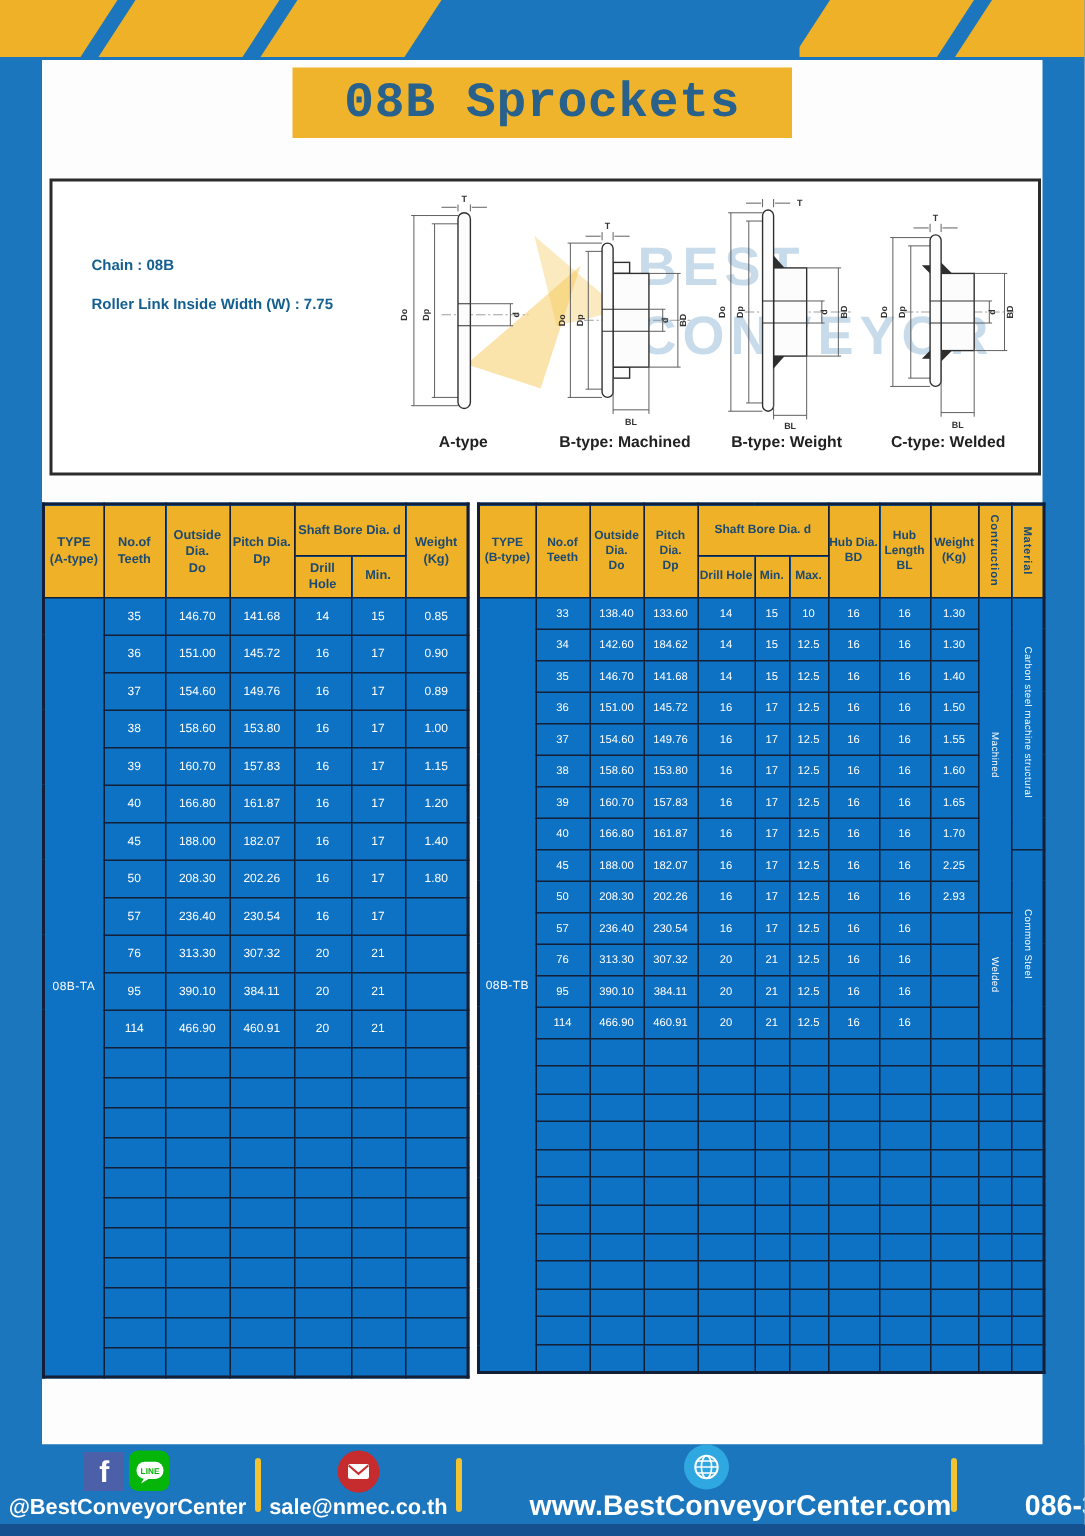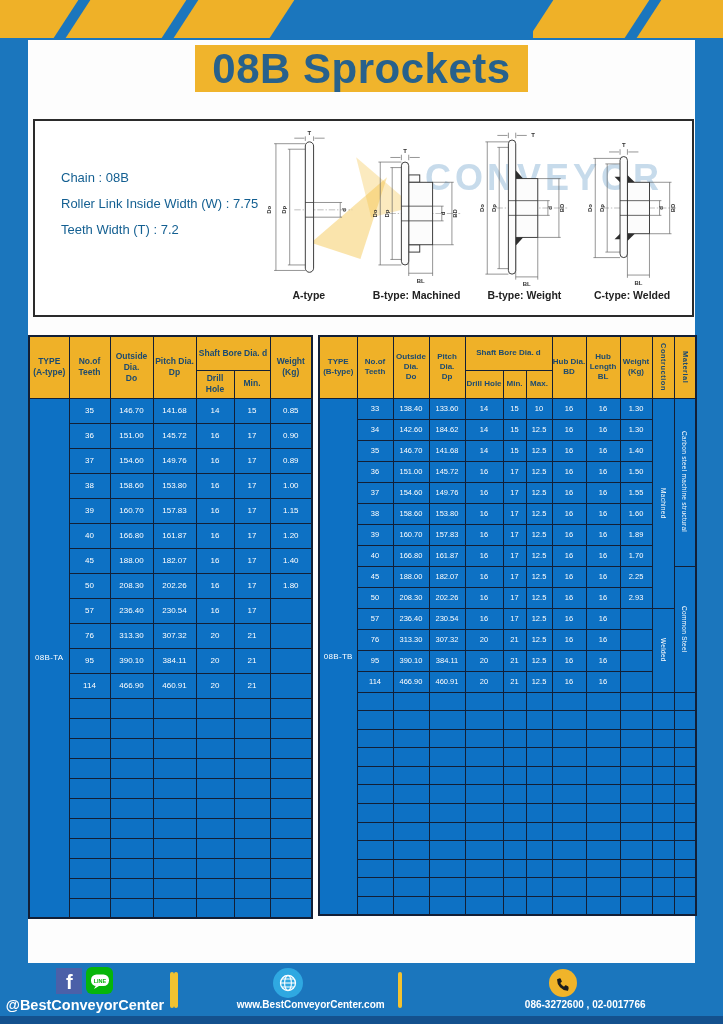--- a/index.html
+++ b/index.html
@@ -20,30 +20,30 @@
   
   .stripes{position:absolute;top:0;height:38px;overflow:hidden;}
   .stripes-left{left:0;width:360px;}
   .stripes-right{right:0;width:190px;}
   .stripe{position:absolute;top:0;height:38px;width:96px;background:var(--yellow);transform:skewX(-33deg);}
 
   
   .content{position:absolute;left:28px;top:40px;width:667px;height:923px;background:#fdfdfd;}
 
   .title-banner{position:absolute;left:167px;top:5px;width:333px;height:47px;background:var(--yellow-title);
-    display:flex;align-items:center;justify-content:center;font-size:42px;font-weight:bold;color:var(--title-blue);letter-spacing:.5px;}
+    display:flex;align-items:center;justify-content:center;font-size:33px;font-weight:bold;color:var(--title-blue);letter-spacing:.5px;font-family:Liberation Mono, monospace;}
 
   
   .diagram-panel{position:absolute;left:5px;top:79px;width:661px;height:198px;background:#fff;border:2px solid #2b2b2b;display:flex;overflow:hidden;}
   .watermark{position:absolute;left:260px;top:28px;width:390px;height:150px;z-index:0;pointer-events:none;}
   .wm-bird{position:absolute;left:28px;top:18px;width:0;height:0;border-left:52px solid transparent;border-bottom:86px solid rgba(244,196,72,.45);transform:rotate(18deg);}
   .wm-bird2{position:absolute;left:68px;top:2px;width:0;height:0;border-right:44px solid transparent;border-bottom:62px solid rgba(244,196,72,.35);transform:rotate(-14deg);}
   .wm-text{position:absolute;left:130px;top:6px;font-weight:bold;font-size:36px;line-height:46px;letter-spacing:4px;color:rgba(122,170,208,.42);}
   .specs{position:relative;z-index:1;width:218px;padding:44px 0 0 26px;flex:none;}
-  .spec-line{font-size:13px;font-weight:normal;color:var(--spec-blue);line-height:26px;white-space:nowrap;}
+  .spec-line{font-size:10px;font-weight:bold;color:var(--spec-blue);line-height:26px;white-space:nowrap;}
   .figures{position:relative;z-index:1;flex:1;display:flex;justify-content:center;padding:8px 6px 0 2px;}
   .figure{width:25%;display:flex;flex-direction:column;align-items:center;}
   .figure svg{width:92px;height:158px;}
   .fig-caption{font-size:10.5px;font-weight:bold;color:#222;margin-top:2px;white-space:nowrap;}
   .dl{stroke:#5a5a5a;stroke-width:.7;fill:none;}
   .pl{stroke:#2e2e2e;stroke-width:1;fill:#fcfcfc;}
   .bl2{stroke:#2e2e2e;stroke-width:.8;}
   .cl{stroke:#8a8a8a;stroke-width:.6;stroke-dasharray:7 2 1.5 2;fill:none;}
   .dt{font-family:"Liberation Sans",sans-serif;font-size:6.5px;font-weight:bold;fill:#333;}
   .weld{fill:#2e2e2e;}
@@ -72,21 +72,21 @@
 
   
   .footer{position:absolute;left:0;top:963px;width:723px;height:53px;background:var(--blue-frame);display:flex;align-items:center;}
   .f-cell{display:flex;flex-direction:column;align-items:center;justify-content:center;gap:2px;}
   .f-cell.c1{flex:0 0 23.5%;}
   .f-cell.c2{flex:0 0 18%;}
   .f-cell.c3{flex:0 0 30.5%;}
   .f-cell.c4{flex:1;}
   .f-icons{display:flex;gap:4px;align-items:center;height:28px;}
   .f-label{color:#fff;font-weight:bold;font-size:14.5px;white-space:nowrap;}
-  .f-label.big{font-size:10px;margin-left:45px;}
+  .f-label.big{font-size:19px;margin-left:45px;}
   .f-divider{width:4px;height:36px;background:#f2c230;border-radius:2px;flex:none;}
   .fb-icon{width:26px;height:26px;background:#4b60a8;color:#fff;font-weight:bold;font-size:20px;display:flex;align-items:flex-end;justify-content:center;line-height:24px;}
   .line-icon{width:27px;height:27px;background:#06b50a;border-radius:6px;display:flex;align-items:center;justify-content:center;}
   .circle-icon{width:28px;height:28px;border-radius:50%;display:flex;align-items:center;justify-content:center;}
   .mail-bg{background:#c62b2e;}
   .globe-bg{background:#2fa8e1;width:30px;height:30px;}
   .phone-bg{background:#f0b42a;}
   .bottom-strip{position:absolute;left:0;top:1016px;width:723px;height:8px;background:var(--footer-dark);}
 </style>
 </head>
@@ -106,28 +106,28 @@
 
   <div class="content">
 
     <div class="title-banner">08B Sprockets</div>
 
     <div class="diagram-panel">
       <div class="watermark">
         <div class="wm-bird"></div>
         <div class="wm-bird2"></div>
         <div class="wm-text">
+          <div>BEST</div>
           <div>CONVEYOR</div>
         </div>
       </div>
 
       <div class="specs">
         <div class="spec-line">Chain : 08B</div>
         <div class="spec-line">Roller Link Inside Width (W) : 7.75</div>
-        <div class="spec-line">Teeth Width (T) : 7.2</div>
       </div>
 
       <div class="figures">
 
         <div class="figure">
           <svg viewBox="0 0 100 172">
             <line class="cl" x1="34" y1="88" x2="97" y2="88"></line>
             <line class="dl" x1="46" y1="16" x2="12" y2="16"></line>
               <line class="dl" x1="46" y1="154" x2="12" y2="154"></line>
             <line class="dl" x1="14" y1="16" x2="14" y2="154"></line>
@@ -605,21 +605,21 @@
           </tr>
           <tr class="data">
             <td>39</td>
             <td>160.70</td>
             <td>157.83</td>
             <td>16</td>
             <td>17</td>
             <td>12.5</td>
             <td>16</td>
             <td>16</td>
-            <td>1.89</td>
+            <td>1.65</td>
           </tr>
           <tr class="data">
             <td>40</td>
             <td>166.80</td>
             <td>161.87</td>
             <td>16</td>
             <td>17</td>
             <td>12.5</td>
             <td>16</td>
             <td>16</td>
@@ -862,20 +862,31 @@
           <svg width="24" height="24" viewBox="0 0 24 24">
             <rect x="3" y="5.5" width="18" height="11.5" rx="5.5" fill="#fff"></rect>
             <path d="M8 16.5 l-2 3.5 5-3z" fill="#fff"></path>
             <text x="12" y="13.6" text-anchor="middle" font-size="5.5" font-weight="bold" fill="#06b50a" font-family="Liberation Sans,sans-serif">LINE</text>
           </svg>
         </div>
       </div>
       <div class="f-label">@BestConveyorCenter</div>
     </div>
     <div class="f-divider"></div>
+    <div class="f-cell c2">
+      <div class="f-icons">
+        <div class="circle-icon mail-bg">
+          <svg width="18" height="18" viewBox="0 0 18 18">
+            <rect x="2" y="4" width="14" height="10" rx="1.5" fill="#fff"></rect>
+            <path d="M2.5 5 L9 10.5 L15.5 5" stroke="#c62b2e" stroke-width="1.4" fill="none"></path>
+          </svg>
+        </div>
+      </div>
+      <div class="f-label">sale@nmec.co.th</div>
+    </div>
     <div class="f-divider"></div>
     <div class="f-cell c3">
       <div class="f-icons">
         <div class="circle-icon globe-bg">
           <svg width="22" height="22" viewBox="0 0 22 22">
             <circle cx="11" cy="11" r="7.5" fill="none" stroke="#fff" stroke-width="1.3"></circle>
             <ellipse cx="11" cy="11" rx="3.4" ry="7.5" fill="none" stroke="#fff" stroke-width="1.1"></ellipse>
             <line x1="3.5" y1="11" x2="18.5" y2="11" stroke="#fff" stroke-width="1.1"></line>
             <line x1="5" y1="7" x2="17" y2="7" stroke="#fff" stroke-width="1"></line>
             <line x1="5" y1="15" x2="17" y2="15" stroke="#fff" stroke-width="1"></line>

